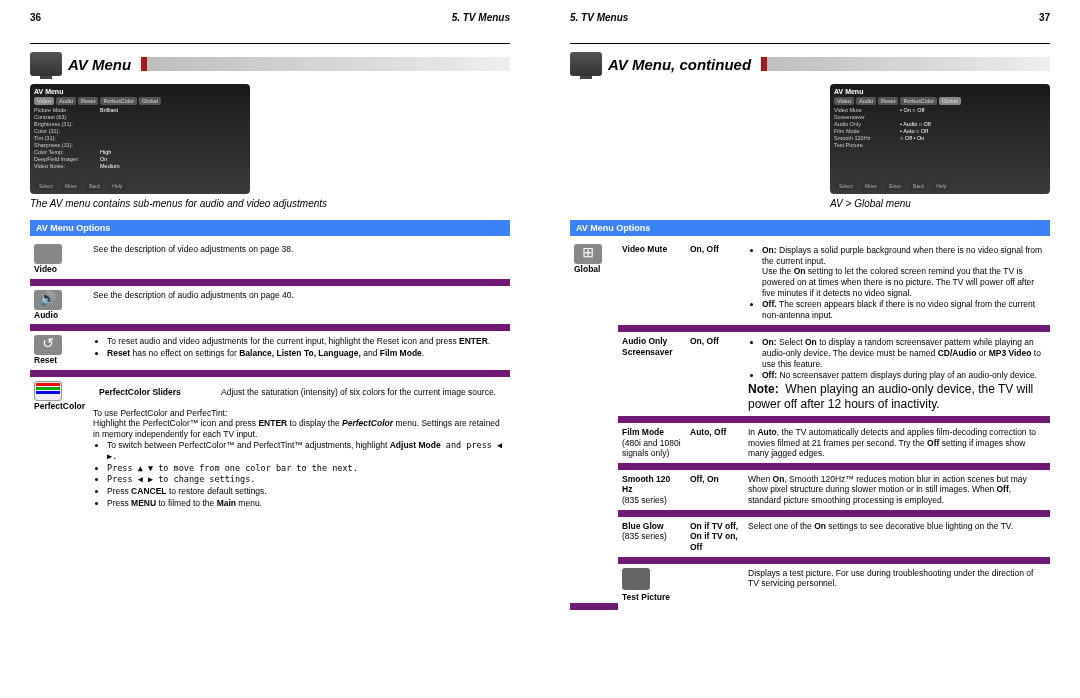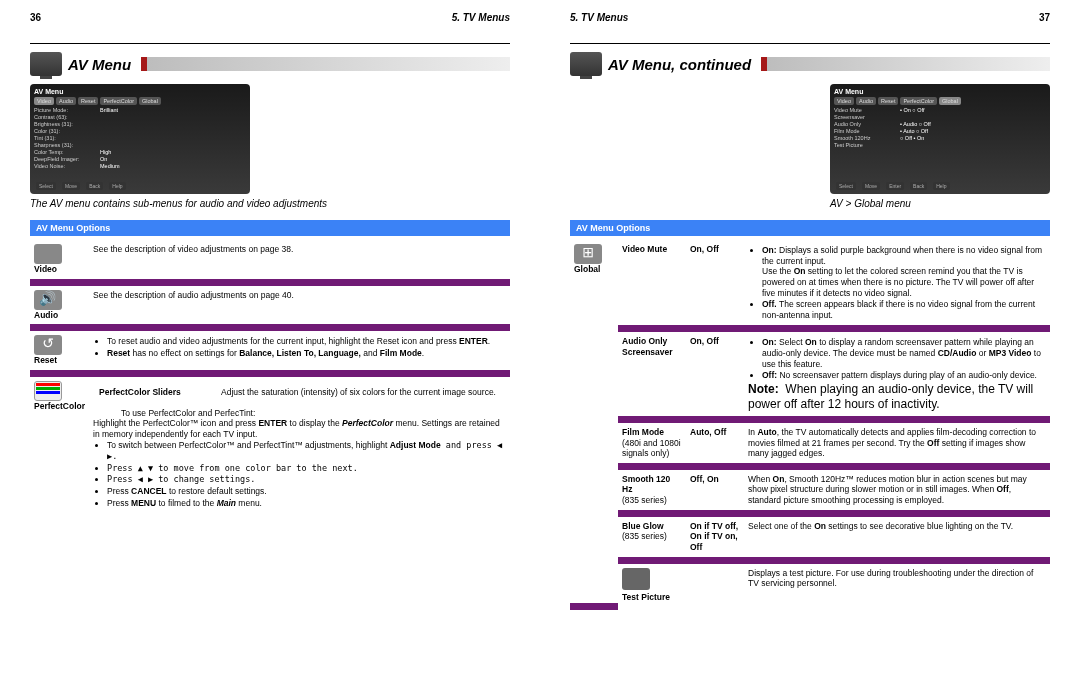--- a/index.html
+++ b/index.html
@@ -226,30 +226,30 @@
       </td>
       <td>
         <table class="subtable">
           <tbody>
                 <tr>
             <td style="width:120px;"><span class="b">PerfectColor Sliders</span></td>
             <td>Adjust the saturation (intensity) of six colors for the current image source.</td>
           </tr>
         </tbody>
             </table>
-        <div style="margin-top:4px;margin-left:28px;">To use PerfectColor and PerfecTint:</div>
+        <div style="margin-top:4px;">To use PerfectColor and PerfecTint:</div>
         <div>
           <span>Highlight the PerfectColor™ icon and press </span><span class="sc">ENTER</span><span> to display the </span><span class="b" style="font-style:italic">PerfectColor</span><span> menu.  Settings are retained in memory independently for each TV input.</span>
         </div>
         <ul class="bul">
           <li><span>To switch between PerfectColor™ and PerfectTint™ adjustments, highlight </span><span class="b">Adjust Mode</span><span class="tri"> and press ◀ ▶.</span></li>
           <li><span class="tri">Press ▲ ▼ to move from one color bar to the next.</span></li>
           <li><span class="tri">Press ◀ ▶ to change settings.</span></li>
           <li><span>Press </span><span class="sc">CANCEL</span><span> to restore default settings.</span></li>
-          <li><span>Press </span><span class="sc">MENU</span><span> to filmed to the </span><span class="b" style="font-style:italic">Main</span><span> menu.</span></li>
+          <li><span>Press </span><span class="sc">MENU</span><span> to filmed to the </span><span class="b" style="">Main</span><span> menu.</span></li>
         </ul>
       </td>
     </tr>
   </tbody>
     </table>
 </div>
 
 <div class="page right-page">
   <div class="page-header">
     <span>5.  TV Menus</span>

